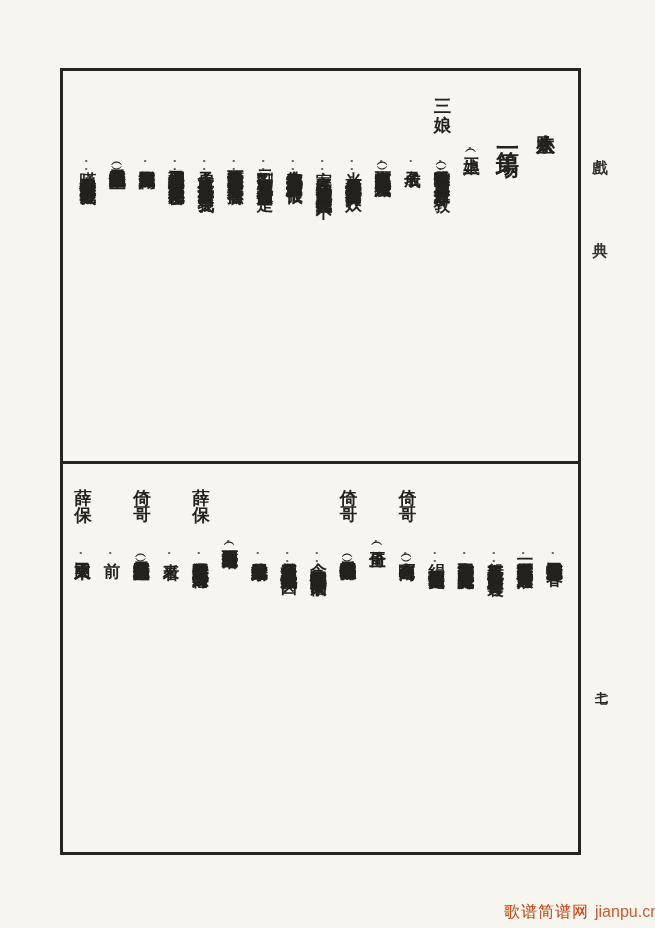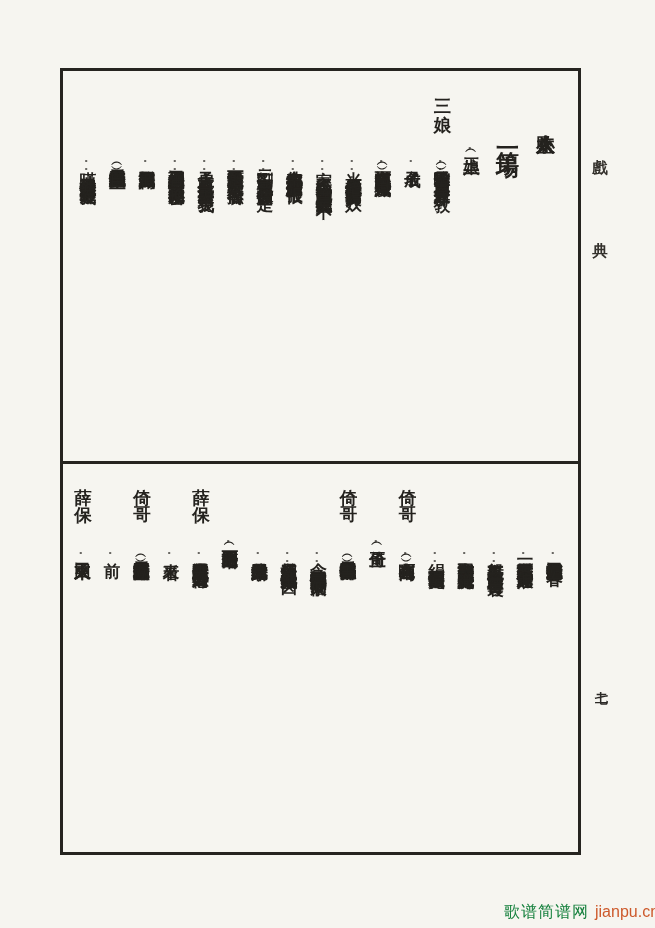--- a/index.html
+++ b/index.html
@@ -55,21 +55,21 @@
   .page-number{
     position:absolute;left:592px;top:681px;
     writing-mode:vertical-rl;font-size:13px;letter-spacing:3px;
     color:#2b2926;font-weight:700;
   }
   .watermark{
     position:absolute;left:504px;top:902px;
     font-family:"Liberation Sans","DejaVu Sans",sans-serif;font-size:16px;
     white-space:nowrap;
   }
-  .watermark .site{color:#15803d;letter-spacing:1px}
+  .watermark .site{color:#c2410c;letter-spacing:1px}
   .watermark .domain{color:#cd5a2c;margin-left:6px}
 </style>
 </head>
 <body>
 
 <div class="page">
 
   <div class="frame">
     <div class="half top" id="top-half">
         <div class="col play-title"><span class="coltext">小太監八人</span></div>

